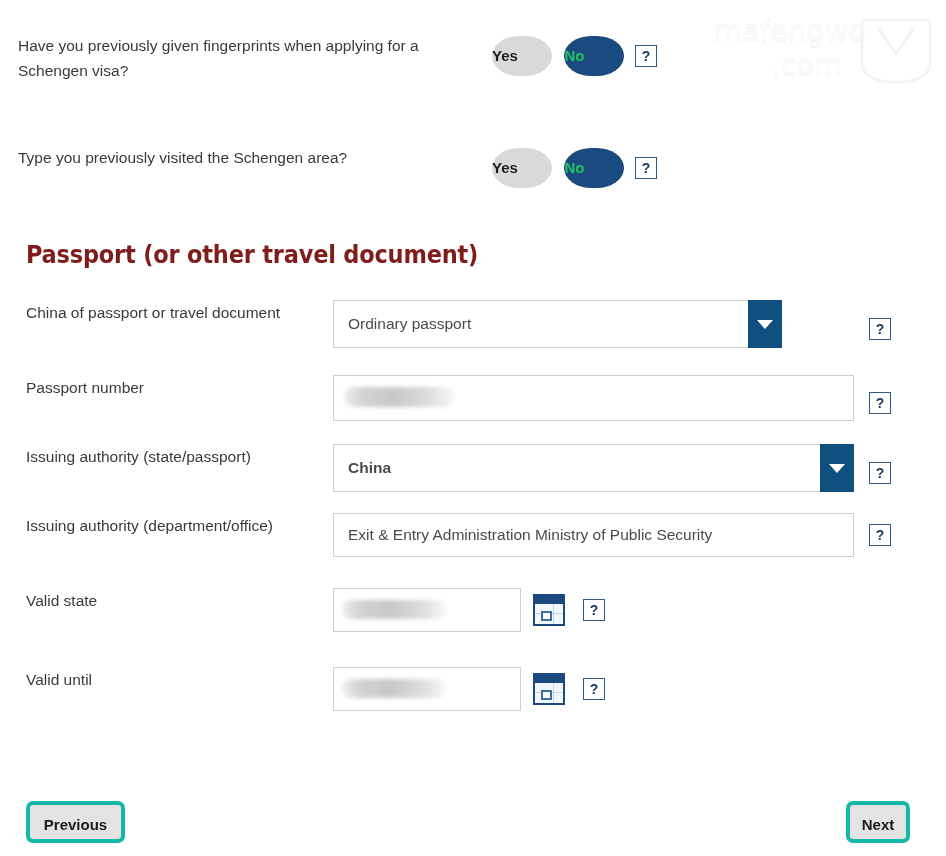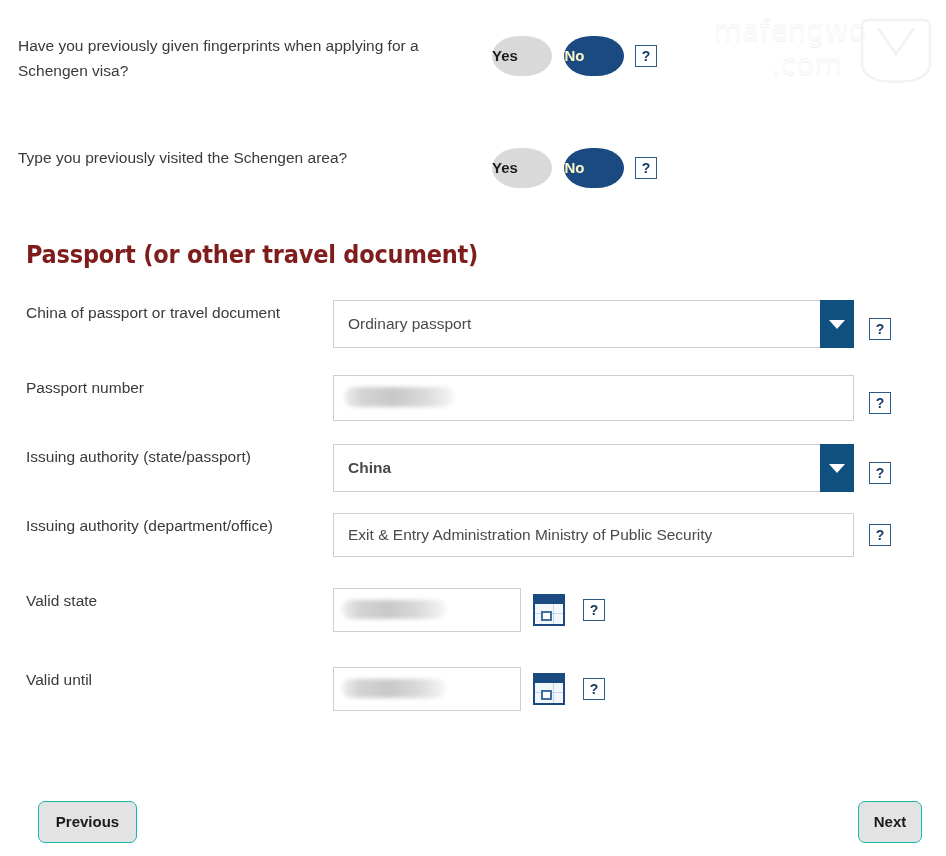--- a/index.html
+++ b/index.html
@@ -83,21 +83,21 @@
     cursor: pointer;
     border: none;
     padding: 0;
   }
   .yn-btn.off {
     background: #d9d9d9;
     color: #1d1d1d;
   }
   .yn-btn.on {
     background: #1a4a80;
-    color: #fef9c3;
+    color: #22c55e;
     margin-left: 8px;
   }
 
   
   .help-icon {
     display: inline-block;
     width: 22px;
     height: 22px;
     border: 1px solid #2e5c86;
     box-sizing: border-box;
@@ -228,31 +228,30 @@
     background: #ffffff;
     box-sizing: border-box;
   }
 
   
   .nav-btn {
     position: absolute;
     box-sizing: border-box;
     height: 42px;
     background: #e3e3e3;
-    border: 1px solid #14b8a6;
+    border: 4px solid #14b8a6;
     border-radius: 7px;
     font-family: "Liberation Sans", sans-serif;
     font-size: 15px;
     font-weight: bold;
     color: #1a1a1a;
     cursor: pointer;
     text-align: center;
     line-height: 40px;
     padding: 0;
-    margin-left: 12px;
   }
 </style>
 </head>
 <body>
 
 <div class="watermark">
   <div class="wm-text">
     <span>mafengwo</span>
     <span class="wm-line2">.com</span>
   </div>
@@ -278,21 +277,21 @@
     <button class="yn-btn on">No</button>
   </div>
   <span class="help-icon" style="position:absolute;left:635px;top:12px;">?</span>
 </div>
 
 <div class="section-heading" style="top:240px;">Passport (or other travel document)</div>
 
 <div class="form-row" style="top:300px;">
   <div class="form-label">China of passport or travel document</div>
   <div class="field-wrap">
-    <div class="field-box" style="width:521px;height:48px;">
+    <div class="field-box" style="width:449px;height:48px;">
       <span class="field-value" style="top:14px;">Ordinary passport</span>
       <span class="dd-arrow">
           <span class="tri"></span>
         </span>
     </div>
   </div>
   <span class="help-icon" style="position:absolute;left:869px;top:18px;">?</span>
 </div>
 
 <div class="form-row" style="top:375px;">

